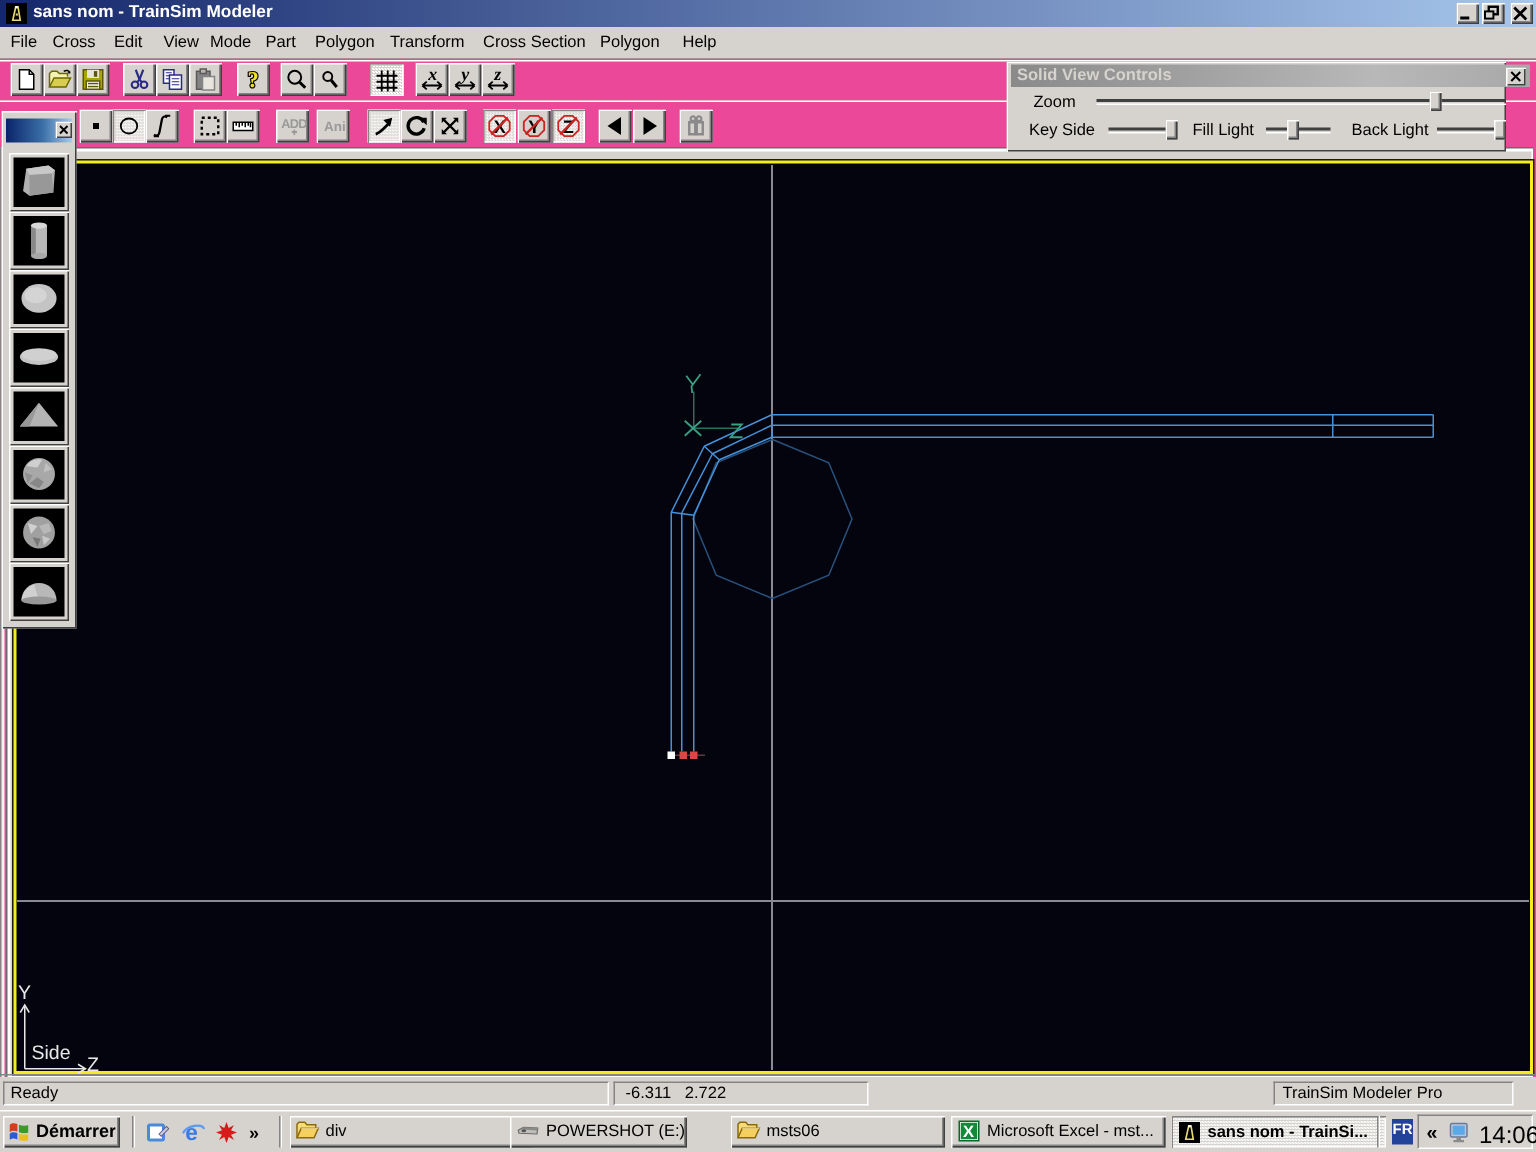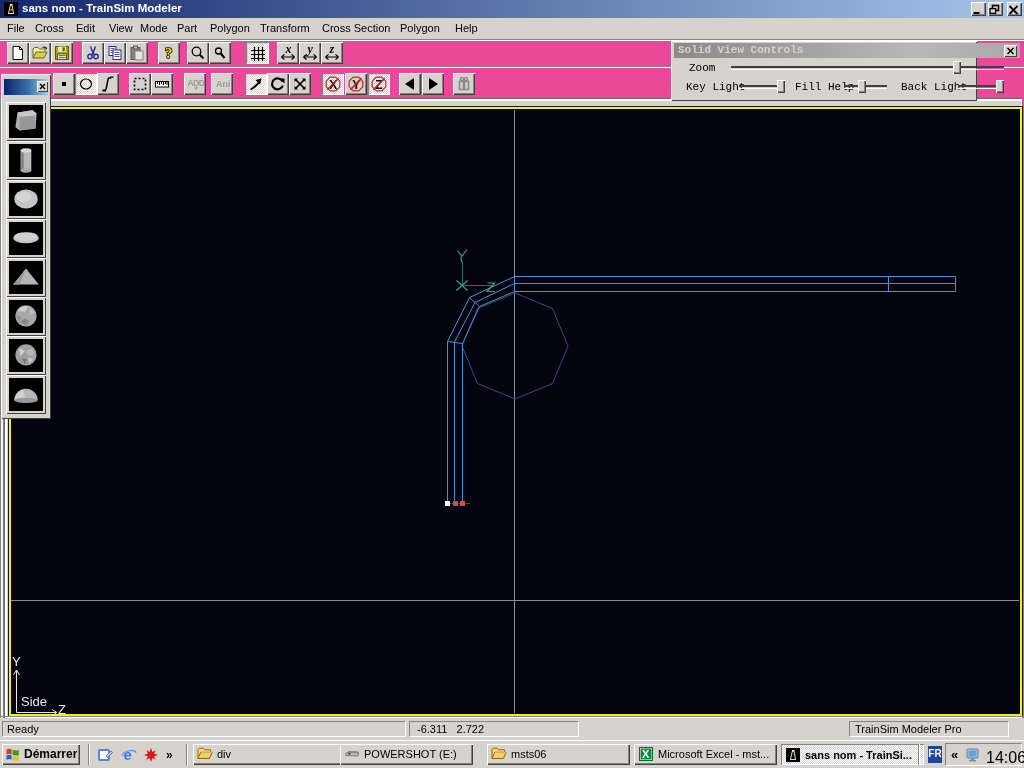--- a/index.html
+++ b/index.html
@@ -386,35 +386,35 @@
         </svg>
       </div>
     <div class="shb" style="top:301px;">
         <svg width="32" height="31" viewBox="0 0 32 31">
           <path d="M5 21 a11 11 0 0 1 22 0 z" fill="#b8b8b8"></path>
           <path d="M5 21 a11 11 0 0 1 8 -10 l3 10 z" fill="#d0d0d0"></path>
           <ellipse cx="16" cy="21" rx="11" ry="2.5" fill="#989898"></ellipse>
         </svg>
       </div>
   </div>
-  <div id="svcpanel" style="position:absolute;left:671px;top:41px;width:306px;height:60px;background:#d6d3ce;box-shadow:inset 1px 1px 0 #ffffff, inset -1px -1px 0 #404040;font-family:Liberation Mono, monospace;">
+  <div id="svcpanel" style="position:absolute;left:671px;top:41px;width:333px;height:60px;background:#d6d3ce;box-shadow:inset 1px 1px 0 #ffffff, inset -1px -1px 0 #404040;">
     <div style="position:absolute;left:3px;top:2px;width:346px;height:15px;background:linear-gradient(to right,#8a8a8a,#b8b8b8 70%,#a8a8a8);"></div>
     <div style="position:absolute;left:7px;top:3px;font-size:11px;font-weight:bold;color:#d6d3ce;">Solid View Controls</div>
     <div style="position:absolute;left:333px;top:4px;width:13px;height:12px;background:#d6d3ce;box-shadow:inset 1px 1px 0 #ffffff, inset -1px -1px 0 #404040;">
         <svg width="11" height="10" viewBox="0 0 11 10" style="position:absolute;left:1px;top:1px;">
           <path d="M2.5 2 L8.5 8 M8.5 2 L2.5 8" stroke="#000" stroke-width="1.4"></path>
         </svg>
       </div>
     <div style="position:absolute;left:18px;top:21px;font-size:11px;color:#000;">Zoom</div>
     <div class="strack" style="left:60px;top:25px;width:273px;"></div>
     <div class="sthumb" style="left:282px;top:20px;"></div>
-    <div style="position:absolute;left:15px;top:40px;font-size:11px;color:#000;">Key Light</div>
+    <div style="position:absolute;left:15px;top:40px;font-size:11px;color:#000;">Key Side</div>
     <div class="strack" style="left:68px;top:44px;width:45px;"></div>
     <div class="sthumb" style="left:106px;top:39px;"></div>
-    <div style="position:absolute;left:124px;top:40px;font-size:11px;color:#000;">Fill Help</div>
+    <div style="position:absolute;left:124px;top:40px;font-size:11px;color:#000;">Fill Light</div>
     <div class="strack" style="left:173px;top:44px;width:43px;"></div>
     <div class="sthumb" style="left:187px;top:39px;"></div>
     <div style="position:absolute;left:230px;top:40px;font-size:11px;color:#000;">Back Light</div>
     <div class="strack" style="left:287px;top:44px;width:45px;"></div>
     <div class="sthumb" style="left:325px;top:39px;"></div>
   </div>
   <div id="statusbar">
     <div style="position:absolute;left:0;top:-2px;width:1024px;height:1px;background:#848484"></div>
     <div class="sf" style="left:2px;width:404px;">Ready</div>
     <div class="sf" style="left:409px;width:170px;padding-left:7px;">-6.311&nbsp;&nbsp;&nbsp;2.722</div>
@@ -446,21 +446,21 @@
     <div style="position:absolute;left:166px;top:7px;font-size:12px;font-weight:bold;">»</div>
     <div class="vsep" style="left:186px;"></div>
     <div class="tkb" style="left:193px;width:162px;">
       <svg width="16" height="16" viewBox="0 0 16 16">
           <path d="M1 12.5 L1 3.5 L2.2 2.2 L6.2 2.2 L7.6 3.8 L13.5 3.8 L13.5 6" fill="#f8dc78" stroke="#8a6a10"></path>
           <path d="M1 12.5 L3.8 6.2 L15.2 6.2 L12.4 12.5 Z" fill="#f5d060" stroke="#8a6a10"></path>
           <path d="M3.8 6.2 L15.2 6.2" stroke="#fdf0b0" stroke-width="0.6"></path>
         </svg>
       <div class="lbl">div</div>
     </div>
-    <div class="tkb" style="left:340px;width:133px;">
+    <div class="tkb" style="left:340px;width:118px;">
       <svg width="16" height="16" viewBox="0 0 16 16">
           <path d="M1.5 7.5 L5 5.5 L14.5 6 L14 10 L2 9.5 Z" fill="#c0beb8" stroke="#6a6a6a" stroke-width="0.8"></path>
           <path d="M5 5.5 L14.5 6 L14.2 7.6 L3.5 7 Z" fill="#8a8a88"></path>
           <ellipse cx="5.2" cy="7.8" rx="1.6" ry="1" fill="#555"></ellipse>
         </svg>
       <div class="lbl">POWERSHOT (E:)</div>
     </div>
     <div class="tkb" style="left:487px;width:143px;">
       <svg width="16" height="16" viewBox="0 0 16 16">
           <path d="M1 12.5 L1 3.5 L2.2 2.2 L6.2 2.2 L7.6 3.8 L13.5 3.8 L13.5 6" fill="#f8dc78" stroke="#8a6a10"></path>

